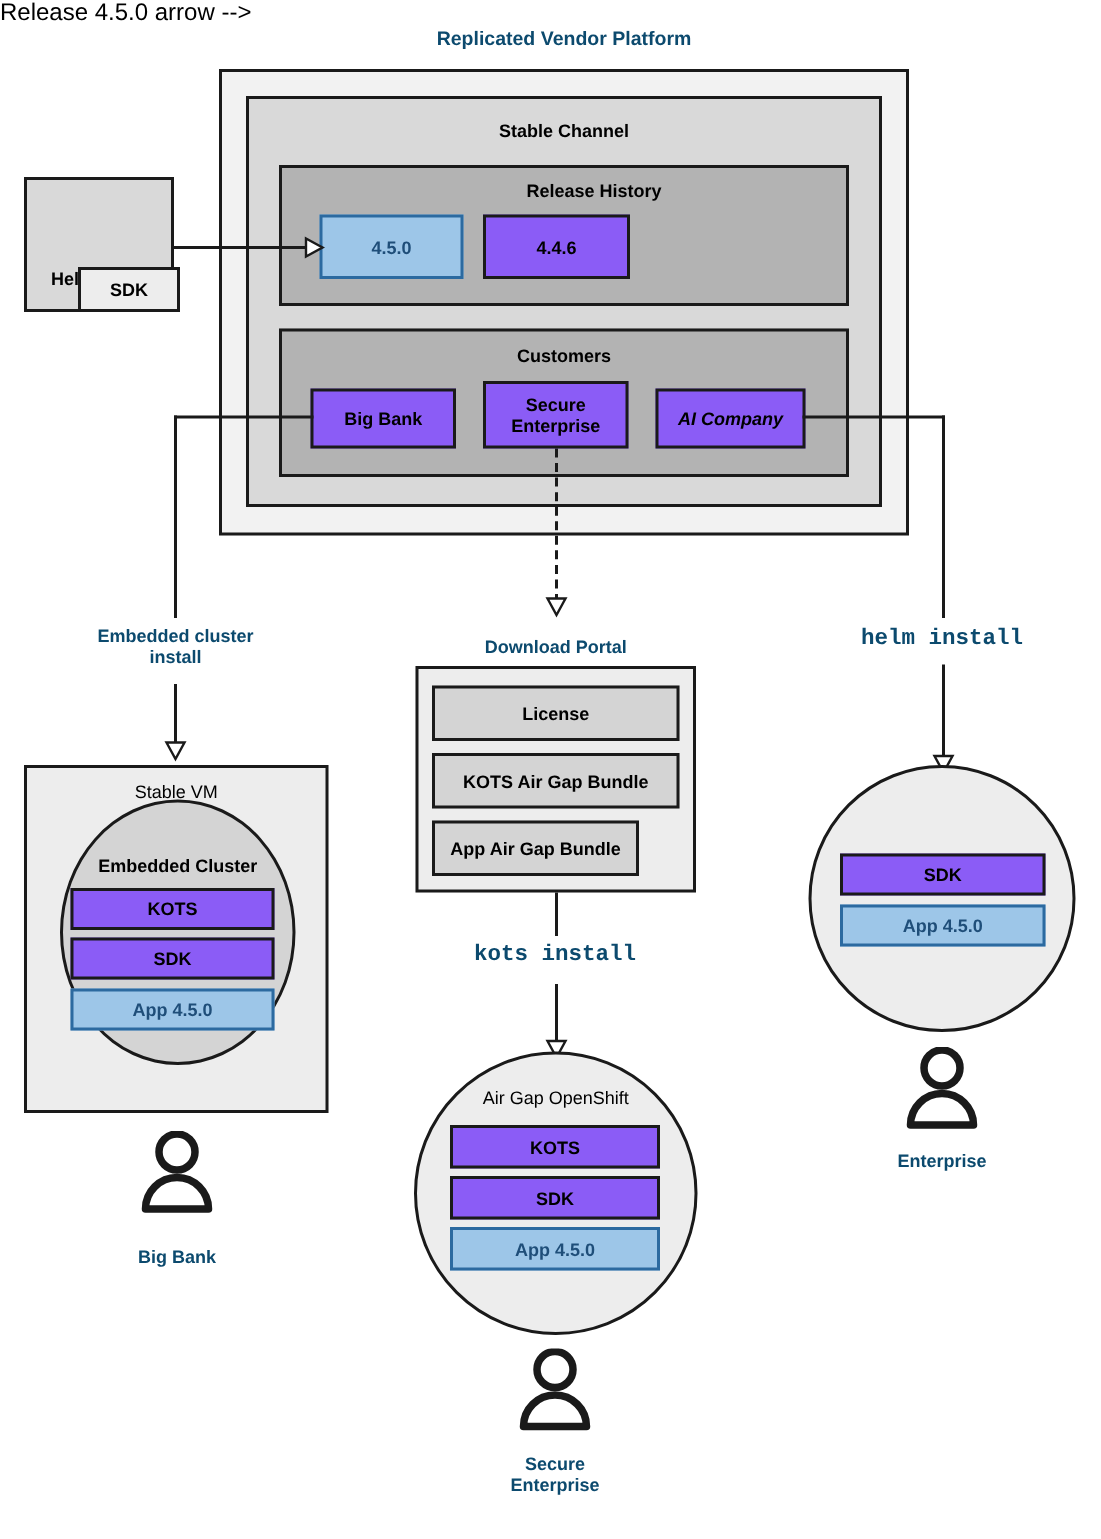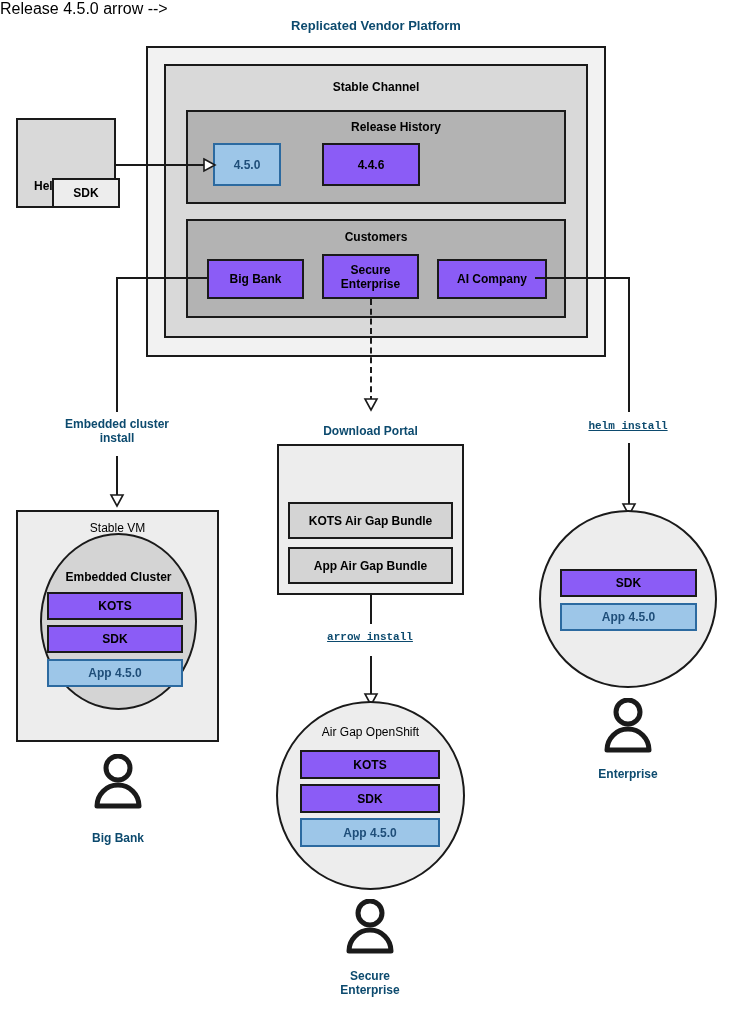--- a/index.html
+++ b/index.html
@@ -26,23 +26,22 @@
     text-align: center;
     font-weight: bold;
     font-size: 12px;
     line-height: 14px;
     color: #0c4a6e;
     white-space: pre-line;
   }
   .mono {
     font-family: "Liberation Mono", "DejaVu Sans Mono", monospace;
     font-weight: bold;
-    font-size: 11px;
+    font-size: 15px;
     letter-spacing: 0px;
-    text-decoration: underline;
   }
 
   
   .box {
     position: absolute;
     box-sizing: border-box;
     border: 2px solid #1a1a1a;
     display: flex;
     align-items: center;
     justify-content: center;
@@ -106,39 +105,39 @@
   <div class="box fill-platform" style="left:146px; top:46px; width:460px; height:311px;"></div>
 
   
   <div class="box fill-channel" style="left:164px; top:64px; width:424px; height:274px;"></div>
   <div class="hdr" style="left:164px; top:80px; width:424px;">Stable Channel</div>
 
   
   <div class="box fill-inner" style="left:186px; top:110px; width:380px; height:94px;"></div>
   <div class="hdr" style="left:186px; top:120px; width:420px;">Release History</div>
 
-  <div class="box fill-blue" style="left:213px; top:143px; width:68px; height:43px;">
+  <div class="box fill-blue" style="left:213px; top:143px; width:96px; height:43px;">
     <span>4.5.0</span>
   </div>
   <div class="box fill-white" style="left:322px; top:143px; width:98px; height:43px;">
     <span>4.4.6</span>
   </div>
 
   
   <div class="box fill-inner" style="left:186px; top:219px; width:380px; height:99px;"></div>
   <div class="hdr" style="left:186px; top:230px; width:380px;">Customers</div>
 
   <div class="box fill-white" style="left:207px; top:259px; width:97px; height:40px;">
     <span>Big Bank</span>
   </div>
   <div class="box fill-white" style="left:322px; top:254px; width:97px; height:45px;">
     <span>Secure
 Enterprise</span>
   </div>
-  <div class="box fill-white" style="left:437px; top:259px; width:110px; height:40px;">
+  <div class="box fill-white" style="left:437px; top:259px; width:100px; height:40px;font-style:italic;">
     <span>AI Company</span>
   </div>
 
   
   <div class="box fill-channel" style="left:16px; top:118px; width:100px; height:90px; align-items:center; padding-top:46px;">
     <span>Helm Chart</span>
   </div>
   <div class="box fill-lite" style="left:52px; top:178px; width:68px; height:30px;">
     <span>SDK</span>
   </div>
@@ -170,30 +169,33 @@
   <div class="ln v" style="left:628px; top:277px; height:135px;"></div>
   <div class="lbl mono" style="left:553px; top:419px; width:150px;">helm install</div>
   <div class="ln v" style="left:628px; top:443px; height:67px;"></div>
   <svg class="arrow" style="left:621px; top:503px;" width="16" height="14" viewBox="0 0 16 14">
     <path d="M2 1 L14 1 L8 12 Z" fill="#ffffff" stroke="#1a1a1a" stroke-width="1.6"></path>
   </svg>
 
   
   <div class="lbl" style="left:277px; top:424px; width:187px;">Download Portal</div>
   <div class="box fill-lite" style="left:277px; top:444px; width:187px; height:151px;"></div>
+  <div class="box fill-gray" style="left:288px; top:457px; width:165px; height:37px;">
+    <span>License</span>
+  </div>
   <div class="box fill-gray" style="left:288px; top:502px; width:165px; height:37px;">
     <span>KOTS Air Gap Bundle</span>
   </div>
-  <div class="box fill-gray" style="left:288px; top:547px; width:165px; height:37px;">
+  <div class="box fill-gray" style="left:288px; top:547px; width:138px; height:37px;">
     <span>App Air Gap Bundle</span>
   </div>
 
   
   <div class="ln v" style="left:370px; top:595px; height:29px;"></div>
-  <div class="lbl mono" style="left:295px; top:630px; width:150px;">arrow install</div>
+  <div class="lbl mono" style="left:295px; top:630px; width:150px;">kots install</div>
   <div class="ln v" style="left:370px; top:656px; height:45px;"></div>
   <svg class="arrow" style="left:363px; top:693px;" width="16" height="14" viewBox="0 0 16 14">
     <path d="M2 1 L14 1 L8 12 Z" fill="#ffffff" stroke="#1a1a1a" stroke-width="1.6"></path>
   </svg>
 
   
   <div class="box fill-lite" style="left:16px; top:510px; width:203px; height:232px;"></div>
   <div class="hdr reg" style="left:16px; top:521px; width:203px; font-weight:normal;">Stable VM</div>
   <div class="circle" style="left:40px; top:533px; width:157px; height:177px; background:#d4d4d4;"></div>
   <div class="hdr" style="left:40px; top:570px; width:157px;">Embedded Cluster</div>

